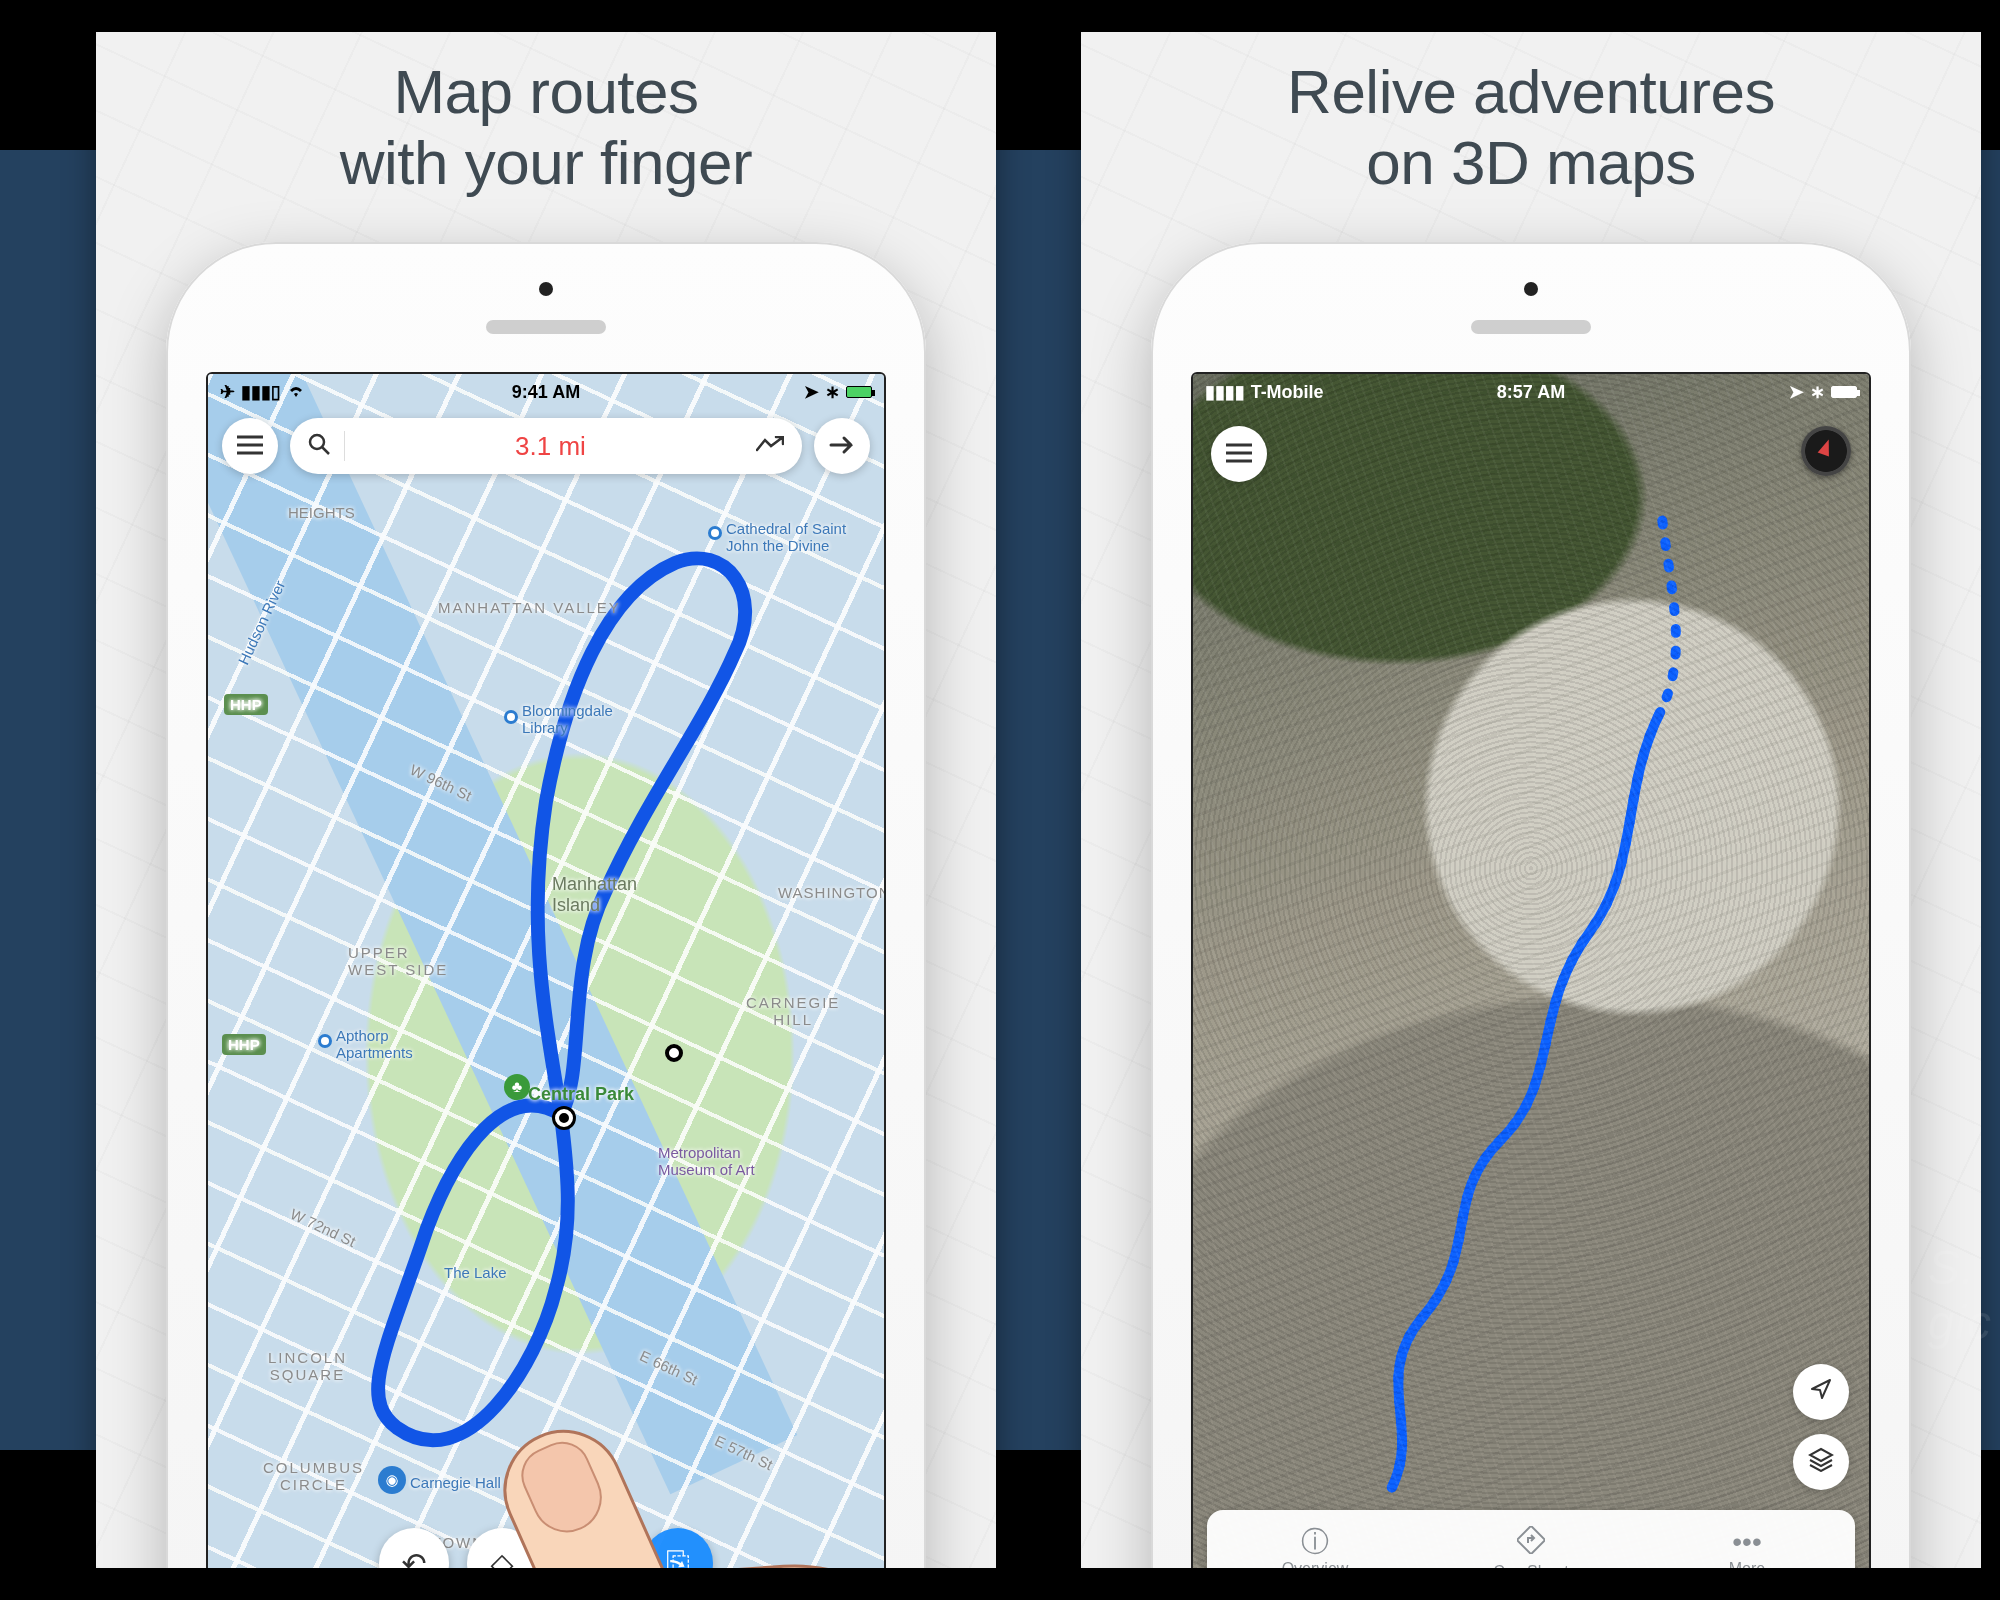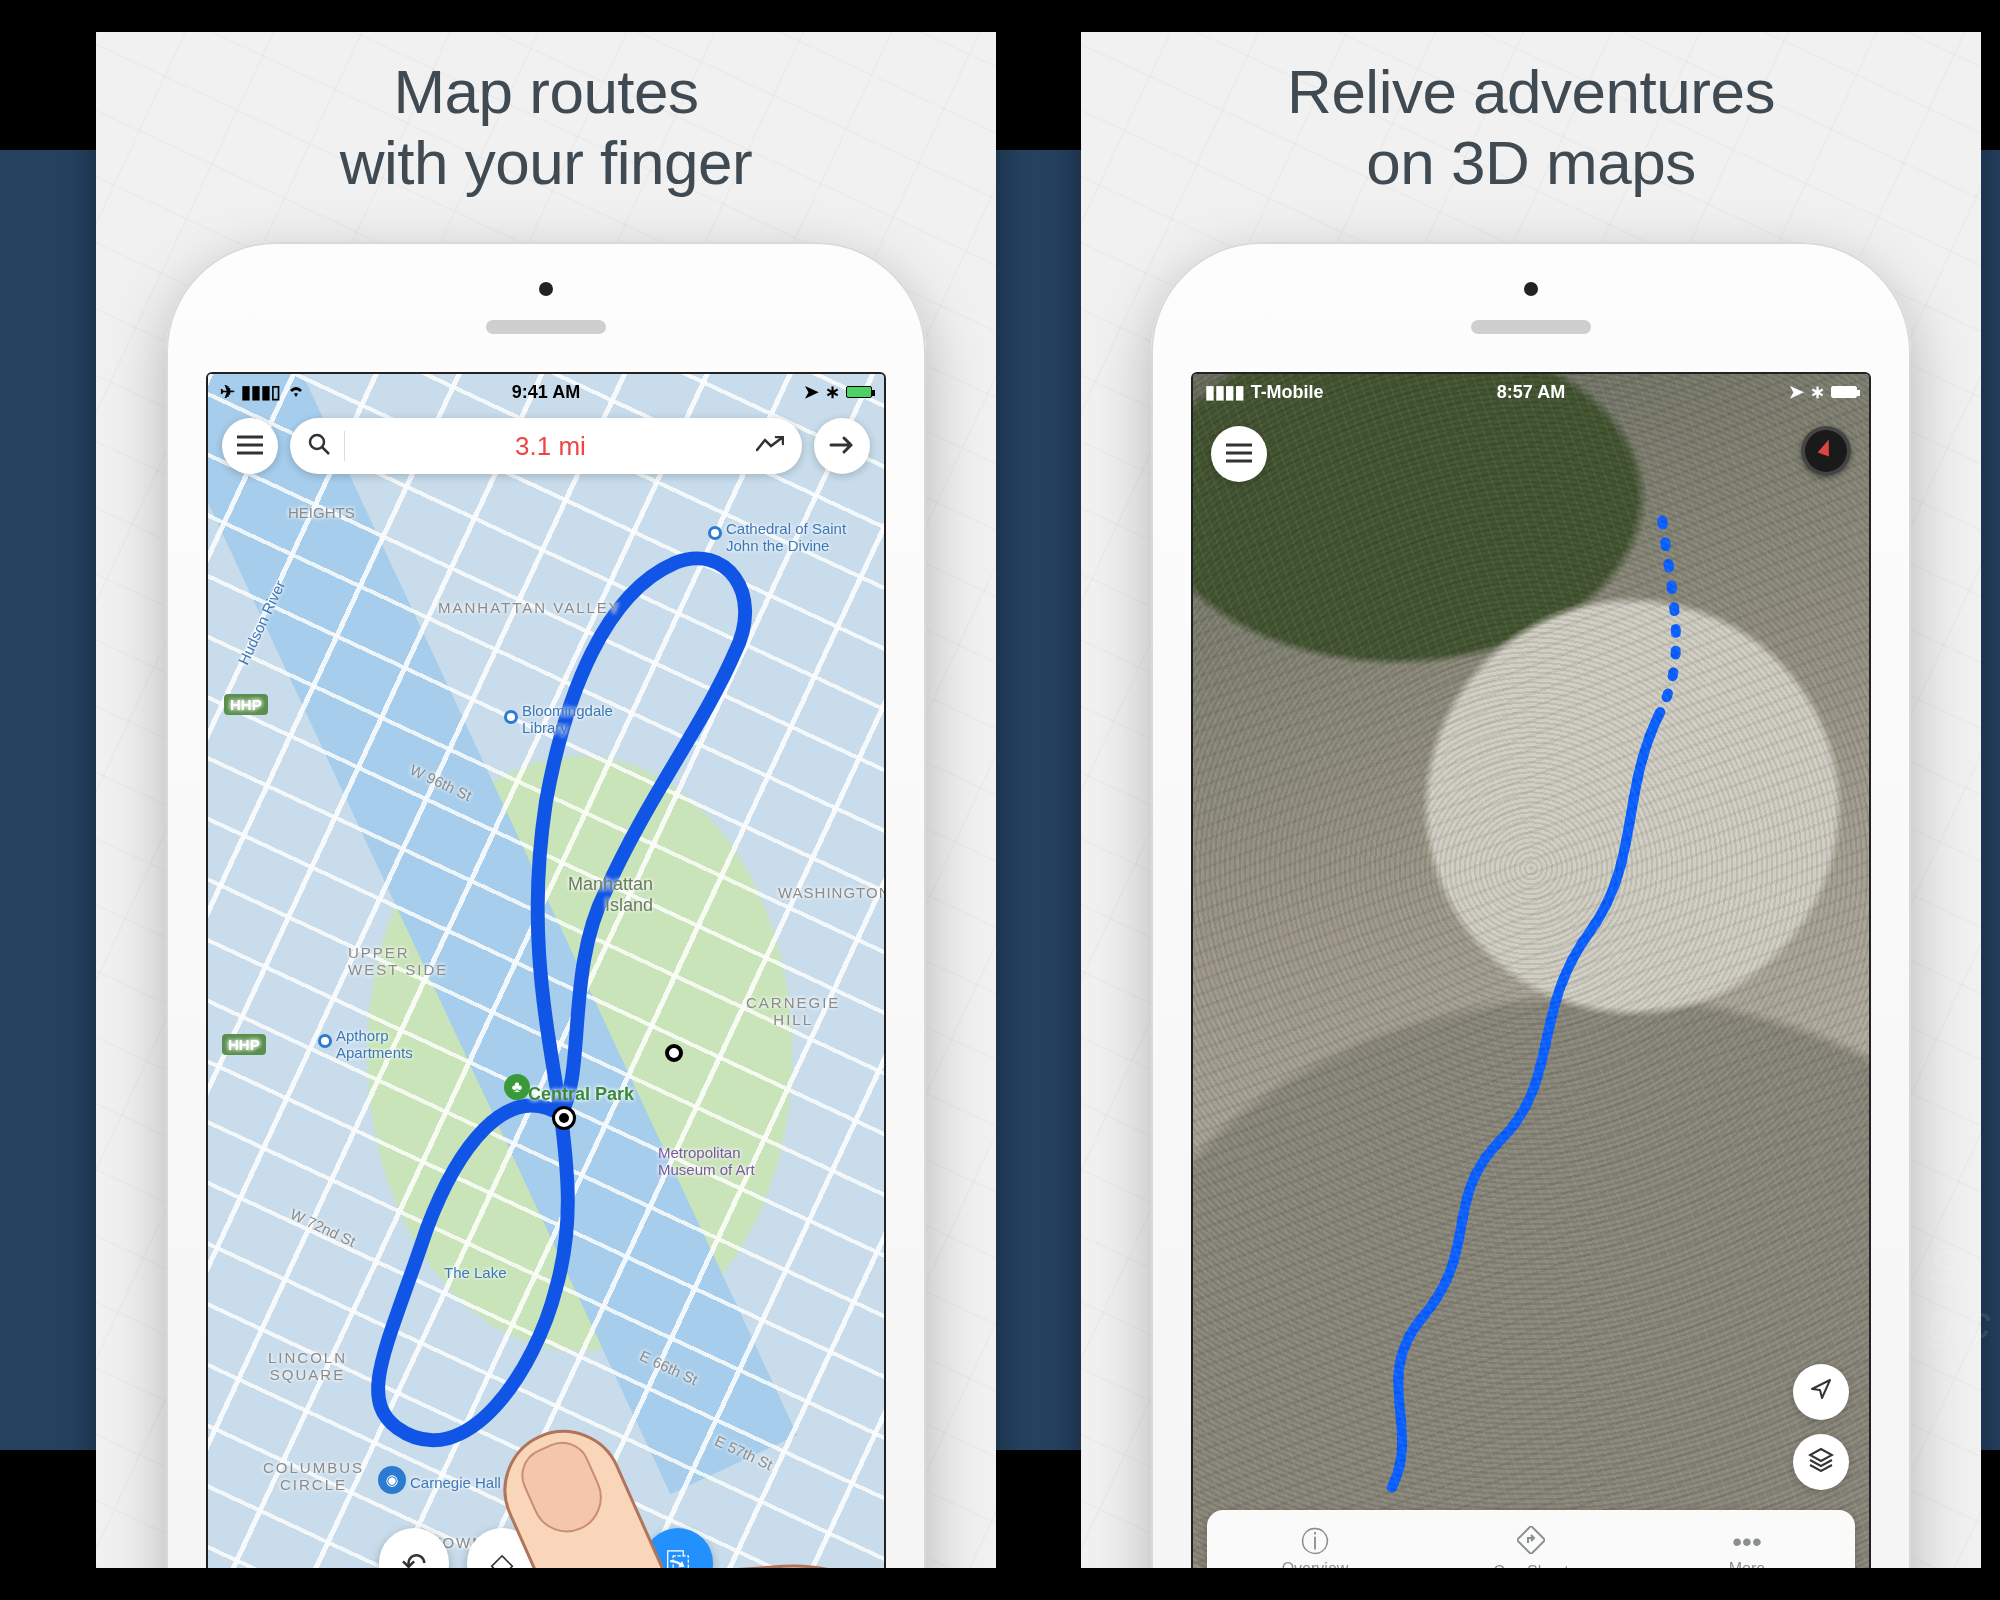--- a/index.html
+++ b/index.html
@@ -327,21 +327,21 @@
         <div class="map-label blue small" style="left:8px;top:240px;transform:rotate(-65deg)">Hudson River</div>
         <div class="map-label gray small" style="left:80px;top:130px">HEIGHTS</div>
         <div class="map-label gray small" style="left:230px;top:225px;letter-spacing:2px">MANHATTAN VALLEY</div>
         <div class="map-label blue small" style="left:518px;top:146px">
           <span>Cathedral of Saint</span><br><span>John the Divine</span>
         </div>
         <div class="map-label blue small" style="left:314px;top:328px">
           <span>Bloomingdale</span><br><span>Library</span>
         </div>
         <div class="map-label gray small" style="left:200px;top:400px;transform:rotate(25deg)">W 96th St</div>
-        <div class="map-label" style="left:360px;top:500px;text-align:right">
+        <div class="map-label" style="left:344px;top:500px;text-align:left">
           <span>Manhattan</span><br><span>Island</span>
         </div>
         <div class="map-label gray small" style="left:140px;top:570px;text-align:left;letter-spacing:2px">
           <span>UPPER</span><br><span>WEST SIDE</span>
         </div>
         <div class="map-label gray small" style="left:570px;top:510px;letter-spacing:1px">WASHINGTON</div>
         <div class="map-label blue small" style="left:128px;top:653px">
           <span>Apthorp</span><br><span>Apartments</span>
         </div>
         <div class="map-label gray small" style="left:538px;top:620px;text-align:center;letter-spacing:2px">

